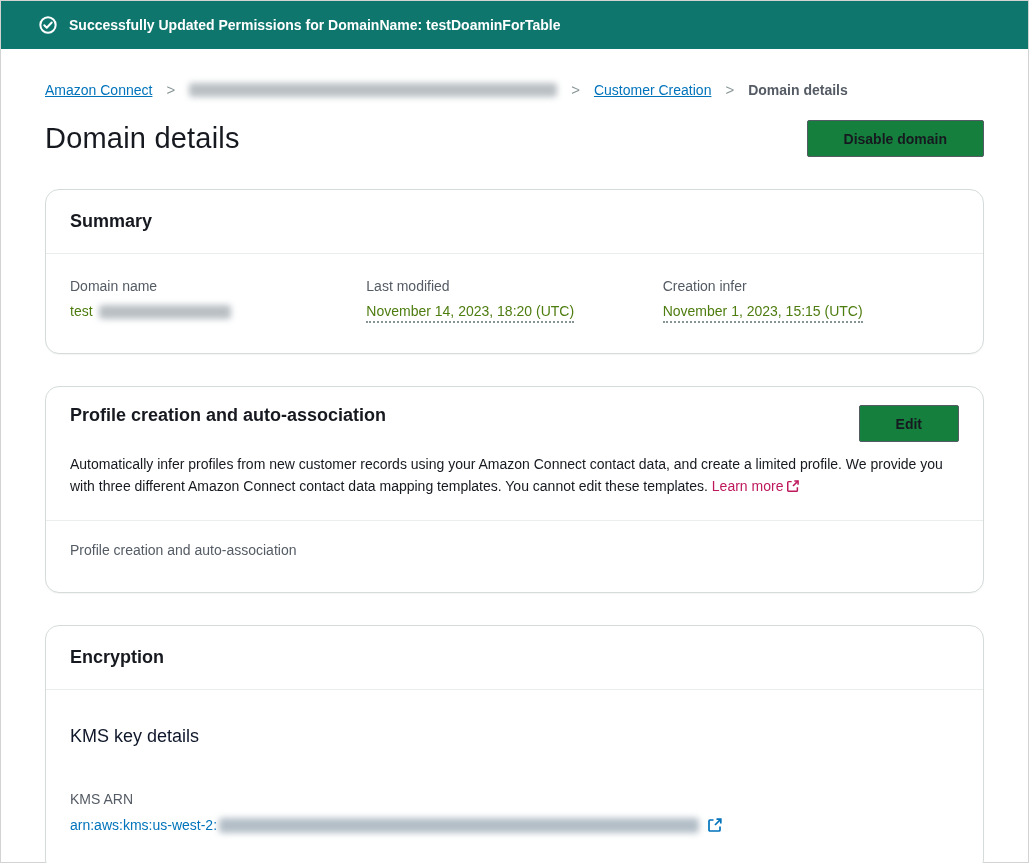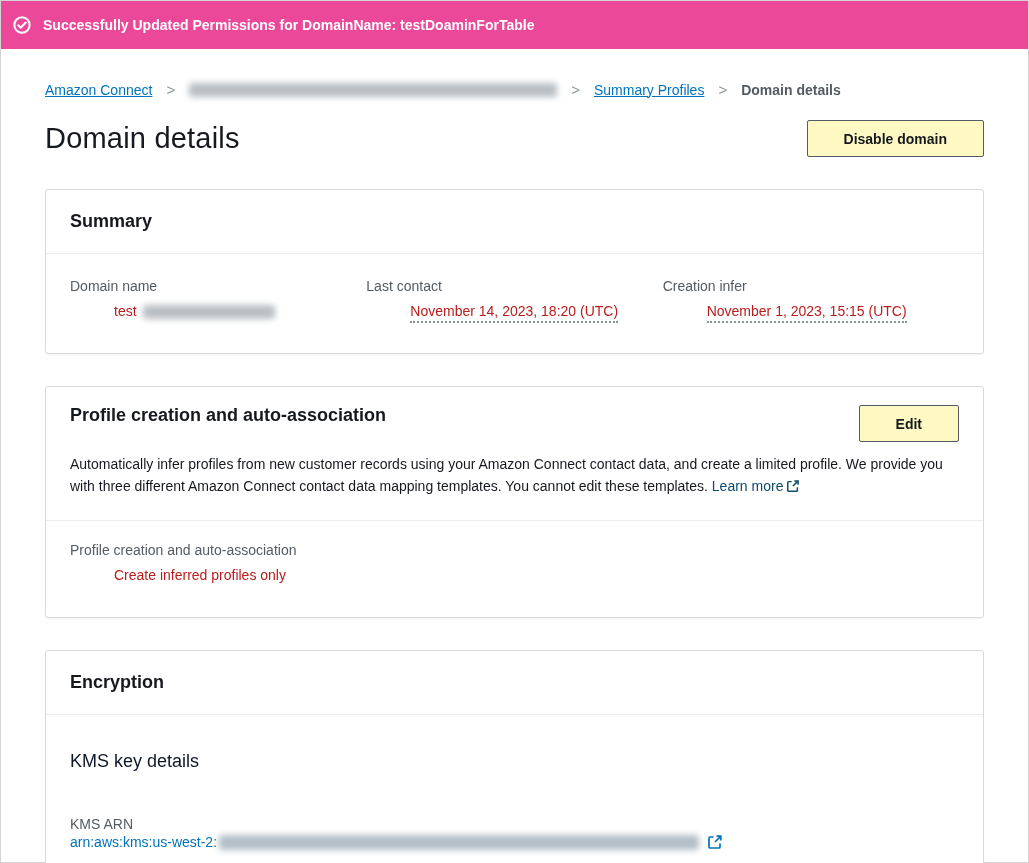--- a/index.html
+++ b/index.html
@@ -9,23 +9,23 @@
     background:#ffffff;
     font-family:"Liberation Sans", sans-serif;
     color:#16191f;
   }
   .page {
     position:absolute; inset:0;
     border:1px solid #d3d3d3;
   }
   
   .flashbar {
-    height:48px; background:#ec4899; color:#fff;
+    height:48px; background:#0f766e; color:#fff;
     display:flex; align-items:center; gap:12px;
-    padding:0 12px; font-size:14px; font-weight:700;
+    padding:0 38px; font-size:14px; font-weight:700;
   }
   .flashbar svg { flex:0 0 auto; display:block; }
   
   .content { padding:0 44px; }
   
   .breadcrumb {
     margin-top:32px; display:flex; align-items:center; gap:14px;
     font-size:14px;
   }
   .crumb-link { color:#0073bb; text-decoration:underline; cursor:pointer; }
@@ -36,56 +36,56 @@
     background:#b9bfc3; filter:blur(3px); vertical-align:middle;
   }
   .crumb-blur { width:368px; }
   
   .page-header {
     margin-top:22px; display:flex; justify-content:space-between; align-items:center;
   }
   .page-title { font-size:29px; font-weight:500; color:#16191f; margin:0; letter-spacing:.2px; }
   .header-actions { display:flex; gap:14px; }
   .btn {
-    background:#fef9c3; border:1px solid #545b64; border-radius:2px;
+    background:#15803d; border:1px solid #545b64; border-radius:2px;
     padding:0 36px; height:37px; font-size:14px; font-weight:700;
     color:#16191f; cursor:pointer; font-family:inherit; white-space:nowrap;
   }
   
   .card {
     margin-top:32px; background:#fff;
-    border:1px solid #d5dbdb; border-radius:3px;
+    border:1px solid #d5dbdb; border-radius:14px;
     box-shadow:0 1px 1px rgba(0,0,0,.04);
   }
   .card-header {
     padding:21px 24px; border-bottom:1px solid #eaeded;
   }
   .card-title { font-size:18px; font-weight:700; margin:0; color:#16191f; }
   .field-label { font-size:14px; color:#545b64; }
-  .field-value { font-size:14px; color:#b91c1c; margin-top:9px;margin-left:44px; }
+  .field-value { font-size:14px; color:#4d7c0f; margin-top:9px; }
   .tooltip-underline { border-bottom:2px dotted #879596; padding-bottom:2px; cursor:pointer;text-align:center; }
   
   .summary-grid {
     display:grid; grid-template-columns:1fr 1fr 1fr; padding:24px 24px 34px;
   }
   .inline-blur-domain { width:132px; margin-left:6px; }
   
   .pc-header { padding:18px 24px 22px; position:relative; }
   .pc-title-row { display:flex; justify-content:space-between; align-items:flex-start; }
   .pc-desc {
     margin-top:12px; font-size:14px; line-height:1.55; color:#16191f;
     max-width:915px;
   }
-  .learn-more { color:#0c4a6e; cursor:pointer; text-decoration:none; white-space:nowrap; }
+  .learn-more { color:#be185d; cursor:pointer; text-decoration:none; white-space:nowrap; }
   .learn-more svg { vertical-align:-2px; margin-left:3px; }
   .pc-field { border-top:1px solid #eaeded; padding:21px 24px 34px; }
   
   .enc-body { padding:30px 24px 40px; }
   .enc-subtitle { font-size:18px; font-weight:400; color:#0f172a; margin:6px 0 44px; }
-  .kms-link-row { margin-top:2px; font-size:14px; display:flex; align-items:flex-end; }
+  .kms-link-row { margin-top:10px; font-size:14px; display:flex; align-items:flex-end; }
   .kms-link { color:#0073bb; cursor:pointer; text-decoration:none; }
   .inline-blur-kms { width:480px; height:15px; background:#b3bec7; margin:0 8px 0 2px; }
   .ext-icon-blue { color:#0073bb; }
 </style>
 </head>
 <body>
 
 <div class="page">
 
   <div class="flashbar">
@@ -96,21 +96,21 @@
     <span>Successfully Updated Permissions for DomainName: testDoaminForTable</span>
   </div>
 
   <div class="content">
 
     <nav class="breadcrumb">
       <a class="crumb-link">Amazon Connect</a>
       <span class="crumb-sep">&gt;</span>
       <span class="blur-bar crumb-blur"></span>
       <span class="crumb-sep">&gt;</span>
-      <a class="crumb-link">Summary Profiles</a>
+      <a class="crumb-link">Customer Creation</a>
       <span class="crumb-sep">&gt;</span>
       <span class="crumb-current">Domain details</span>
     </nav>
 
     <div class="page-header">
       <h1 class="page-title">Domain details</h1>
       <div class="header-actions">
         <button class="btn">Disable domain</button>
       </div>
     </div>
@@ -120,21 +120,21 @@
         <h2 class="card-title">Summary</h2>
       </div>
       <div class="summary-grid">
         <div>
           <div class="field-label">Domain name</div>
           <div class="field-value">
             <span>test</span><span class="blur-bar inline-blur-domain"></span>
           </div>
         </div>
         <div>
-          <div class="field-label">Last contact</div>
+          <div class="field-label">Last modified</div>
           <div class="field-value">
             <span class="tooltip-underline">November 14, 2023, 18:20 (UTC)</span>
           </div>
         </div>
         <div>
           <div class="field-label">Creation infer</div>
           <div class="field-value">
             <span class="tooltip-underline">November 1, 2023, 15:15 (UTC)</span>
           </div>
         </div>
@@ -151,21 +151,20 @@
           <span>Automatically infer profiles from new customer records using your Amazon Connect contact data, and create a limited profile. We provide you with three different Amazon Connect contact data mapping templates. You cannot edit these templates.</span>
           <a class="learn-more"><span>Learn more</span><svg width="14" height="14" viewBox="0 0 16 16">
                 <path d="M13 9.5V13a1 1 0 0 1-1 1H3a1 1 0 0 1-1-1V4a1 1 0 0 1 1-1h3.5" fill="none" stroke="currentColor" stroke-width="1.7"></path>
                 <path d="M9.5 2.2H13.8V6.5" fill="none" stroke="currentColor" stroke-width="1.7"></path>
                 <path d="M13.6 2.4L8 8" fill="none" stroke="currentColor" stroke-width="1.7"></path>
               </svg></a>
         </div>
       </div>
       <div class="pc-field">
         <div class="field-label">Profile creation and auto-association</div>
-        <div class="field-value">Create inferred profiles only</div>
       </div>
     </section>
 
     <section class="card">
       <div class="card-header">
         <h2 class="card-title">Encryption</h2>
       </div>
       <div class="enc-body">
         <h3 class="enc-subtitle">KMS key details</h3>
         <div class="field-label">KMS ARN</div>

